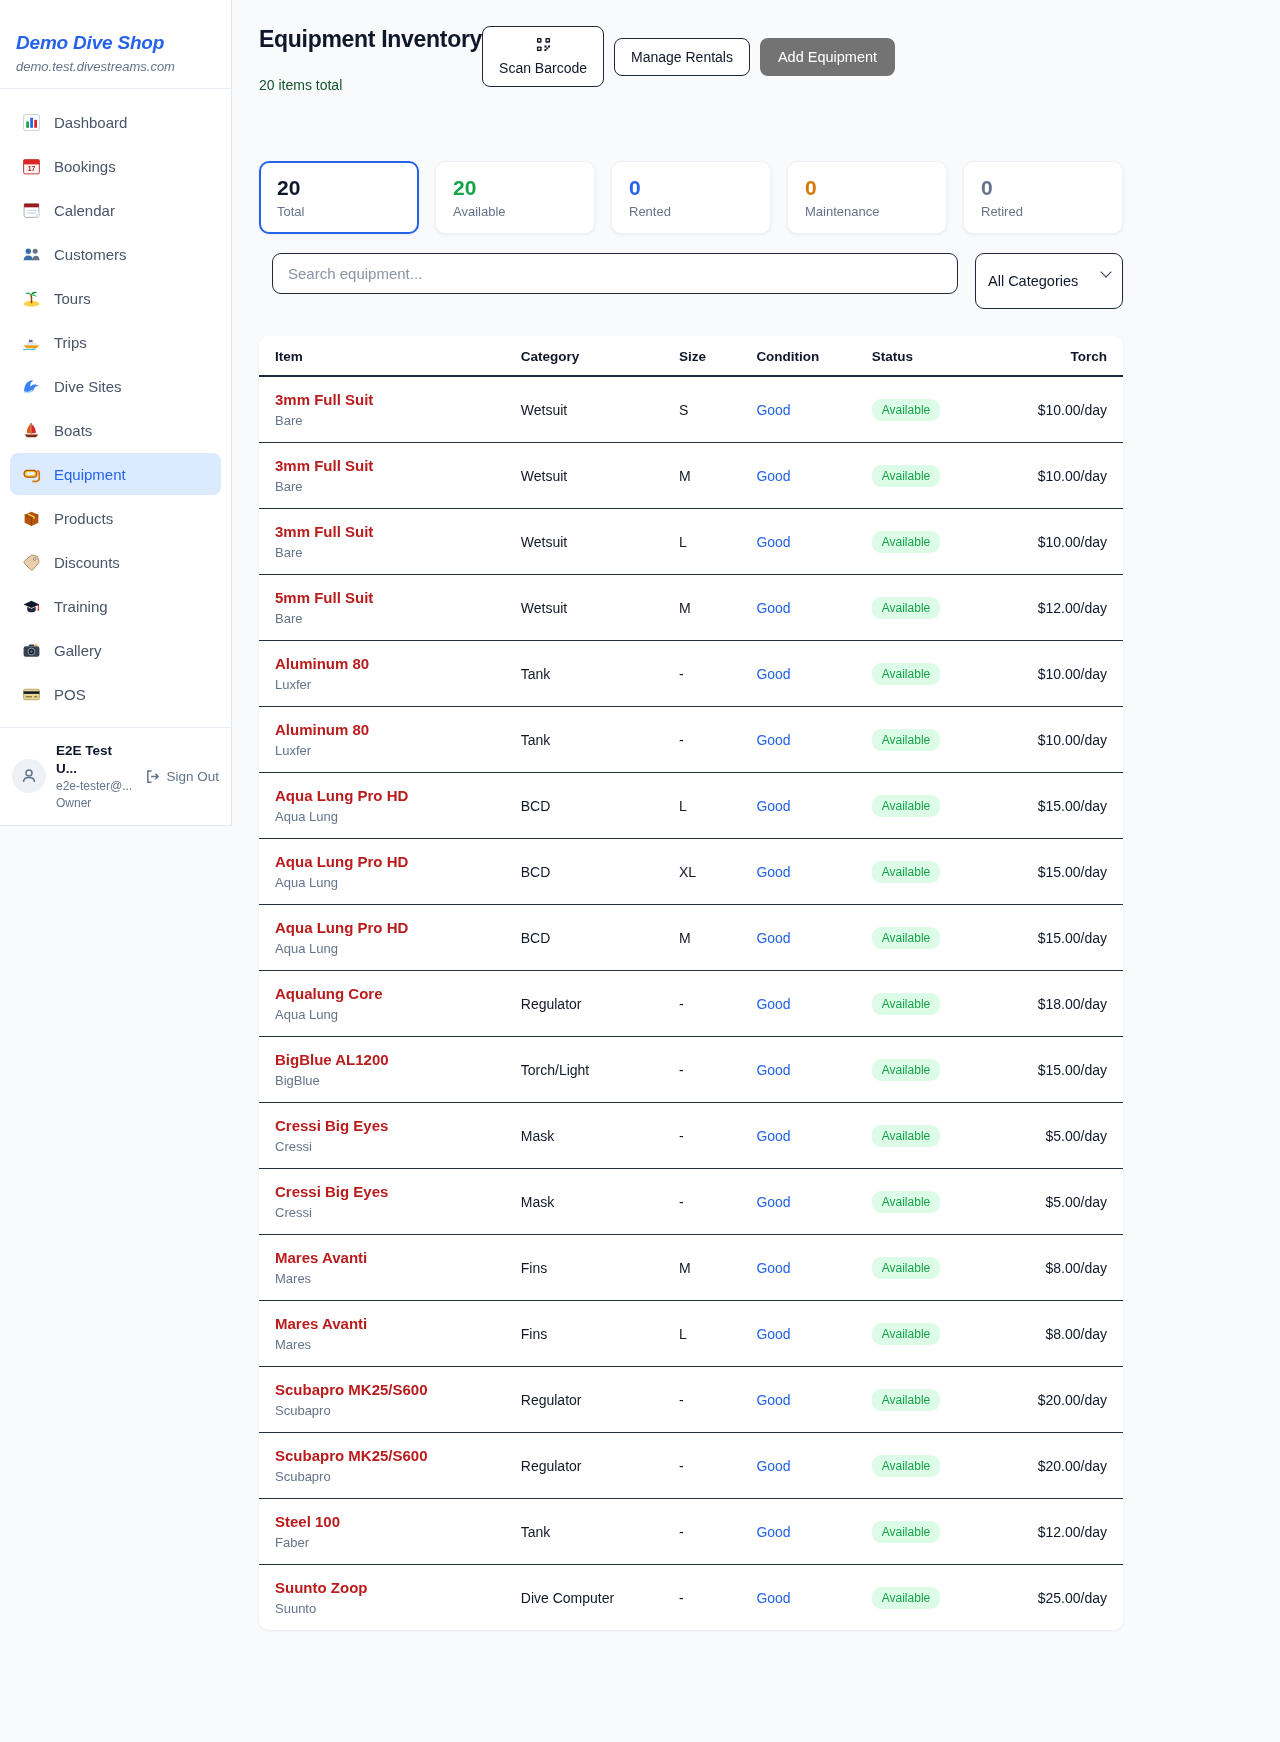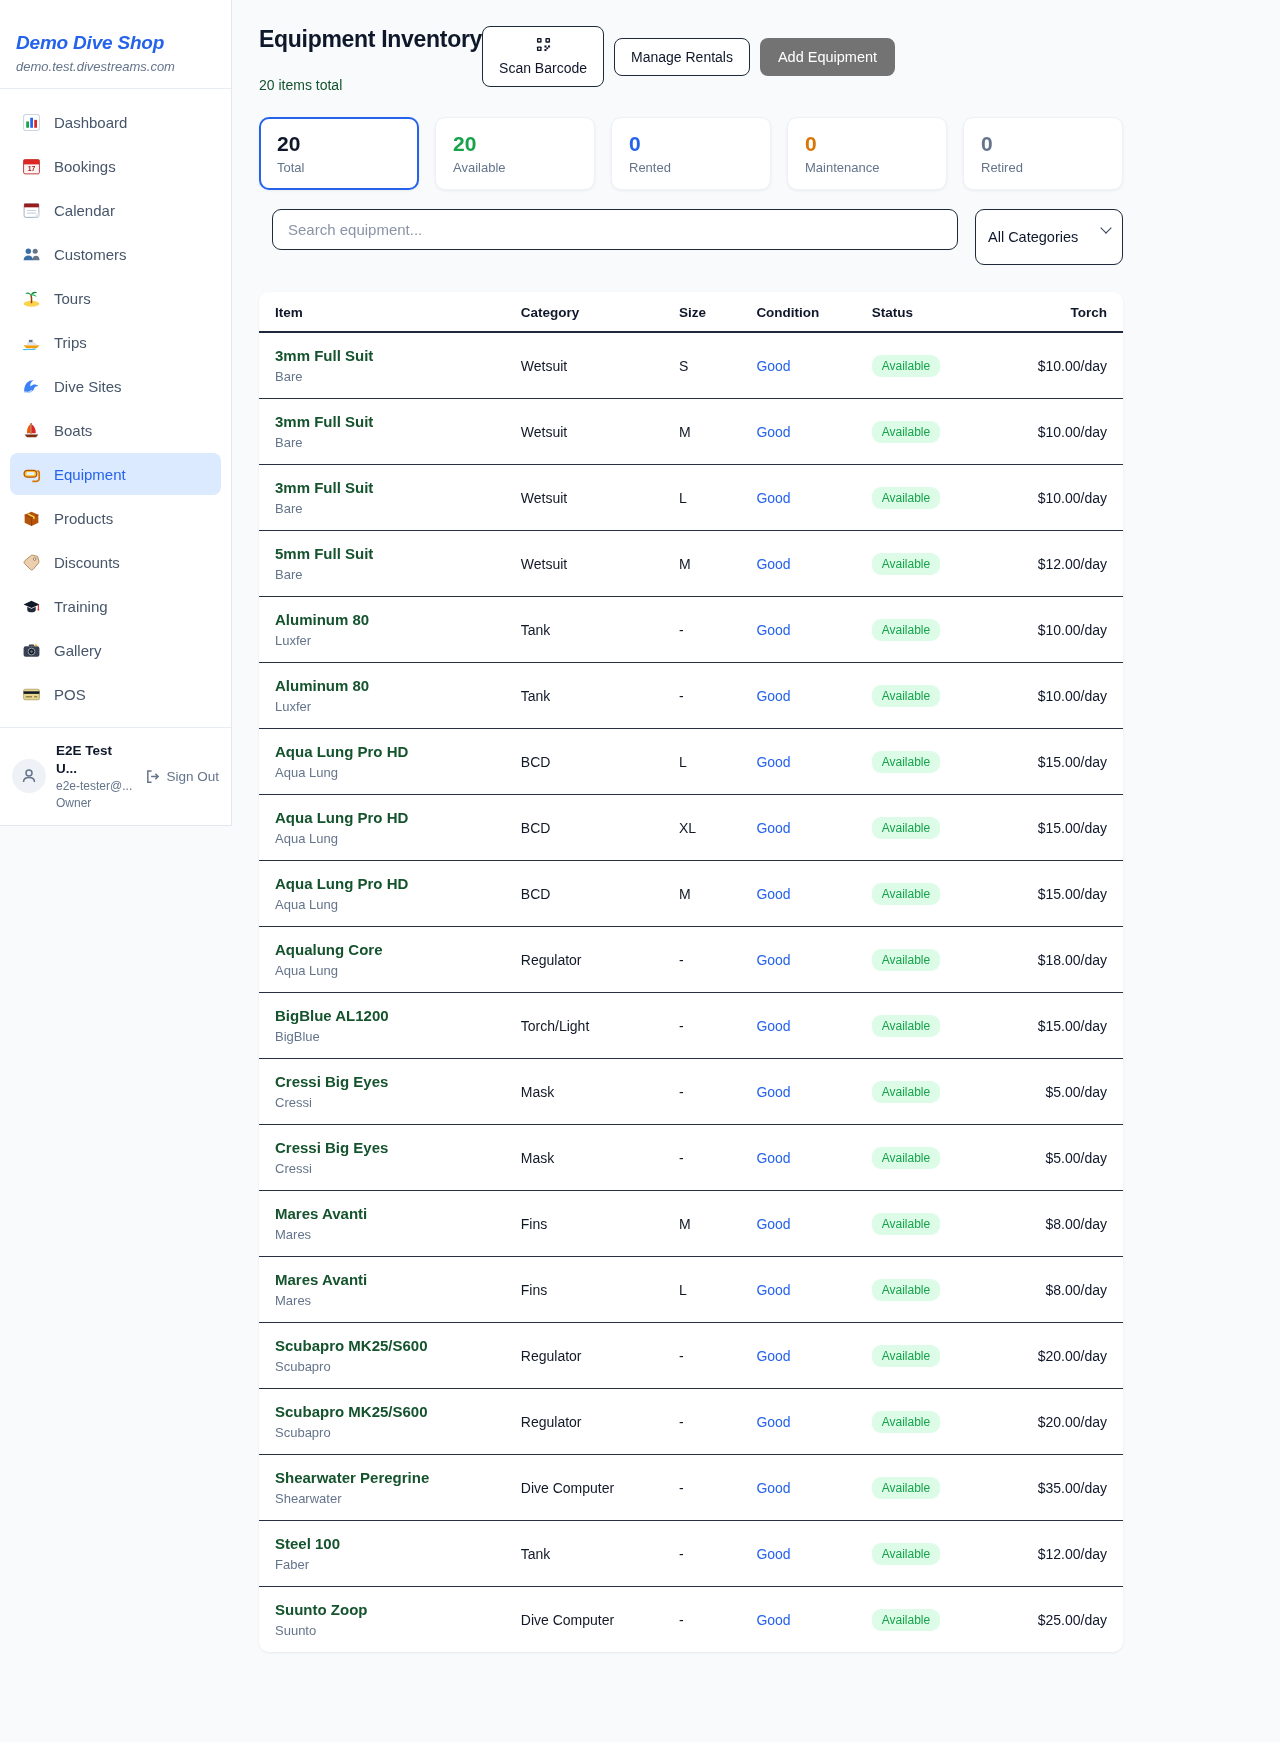--- a/index.html
+++ b/index.html
@@ -61,21 +61,21 @@
     border:1.5px solid #1e293b; padding:10px 16px;flex-direction:column;
   }
   .btn-primary {
     background:#737373; color:#fff; border:none; padding:11px 18px; font-size:14.5px;
   }
 
   
   .stats { display:flex; gap:16px; margin-top:24px; }
   .stat-card {
     flex:1; background:#fff; border:1px solid #eef1f5; border-radius:10px;
-    padding:14px 17px; box-shadow:0 1px 3px rgba(15,23,42,0.06); cursor:pointer;
+    padding:14px 17px; box-shadow:0 1px 3px rgba(15,23,42,0.06); cursor:pointer;margin-top:44px;
   }
   .stat-card.active { border:2px solid #2563eb; padding:13px 16px; }
   .stat-value { font-size:21px; font-weight:bold; }
   .stat-label { font-size:13px; color:#64748b; margin-top:4px; }
 
   
   .filters { display:flex; gap:17px; margin-top:19px;margin-left:13px; }
   .search-input {
     flex:1; height:41px; border:1.5px solid #1e293b; border-radius:9px;
     padding:0 15px; font-size:15px; font-family:inherit; color:#0f172a; background:#fff;
@@ -99,21 +99,21 @@
     box-shadow:0 1px 3px rgba(15,23,42,0.07); overflow:hidden;
   }
   table { width:100%; border-collapse:collapse; }
   thead th {
     text-align:left; font-size:13.5px; font-weight:bold; color:#0f172a;
     padding:13px 16px 11px; border-bottom:2px solid #1e293b; background:#fff;
   }
   thead th.col-right { text-align:right; }
   tbody td { padding:14px 16px; vertical-align:middle; }
   tbody tr:not(:last-child) td { border-bottom:1.5px solid #26303f; }
-  .item-link { color:#14532d; font-size:15px; font-weight:bold; text-decoration:none; display:inline-block; }
+  .item-link { color:#b91c1c; font-size:15px; font-weight:bold; text-decoration:none; display:inline-block; }
   .item-brand { font-size:13px; color:#64748b; margin-top:4px; }
   .cell-text { font-size:14px; color:#111827; }
   .cond-link { color:#2563eb; font-size:14px; font-weight:500; text-decoration:none; }
   .badge {
     display:inline-block; font-size:12px; font-weight:500;
     color:#16a34a; background:#dcfce7; padding:4px 10px; border-radius:9px;
   }
   .rental-cell { text-align:right; font-size:14px; color:#0f172a; }
 </style>
 </head>
@@ -515,28 +515,20 @@
           </tr>
           <tr>
             <td><a href="#" class="item-link">Scubapro MK25/S600</a><div class="item-brand">Scubapro</div></td>
             <td class="cell-text">Regulator</td>
             <td class="cell-text">-</td>
             <td><a href="#" class="cond-link">Good</a></td>
             <td><span class="badge" style="color: rgb(22, 163, 74); background: rgb(220, 252, 231);">Available</span></td>
             <td class="rental-cell">$20.00/day</td>
           </tr>
           <tr>
-            <td><a href="#" class="item-link">Shearwater Peregrine</a><div class="item-brand">Shearwater</div></td>
-            <td class="cell-text">Dive Computer</td>
-            <td class="cell-text">-</td>
-            <td><a href="#" class="cond-link">Good</a></td>
-            <td><span class="badge" style="color: rgb(22, 163, 74); background: rgb(220, 252, 231);">Available</span></td>
-            <td class="rental-cell">$35.00/day</td>
-          </tr>
-          <tr>
             <td><a href="#" class="item-link">Steel 100</a><div class="item-brand">Faber</div></td>
             <td class="cell-text">Tank</td>
             <td class="cell-text">-</td>
             <td><a href="#" class="cond-link">Good</a></td>
             <td><span class="badge" style="color: rgb(22, 163, 74); background: rgb(220, 252, 231);">Available</span></td>
             <td class="rental-cell">$12.00/day</td>
           </tr>
           <tr>
             <td><a href="#" class="item-link">Suunto Zoop</a><div class="item-brand">Suunto</div></td>
             <td class="cell-text">Dive Computer</td>

